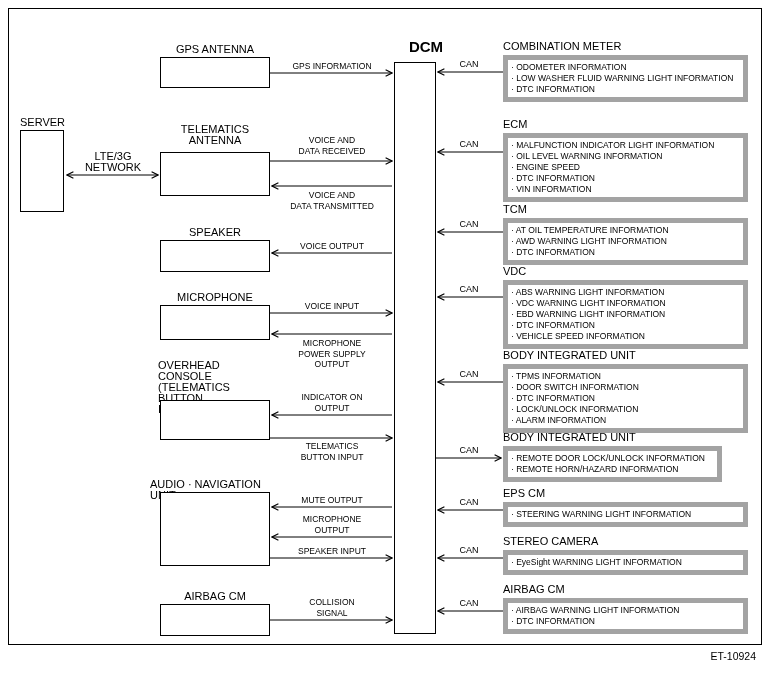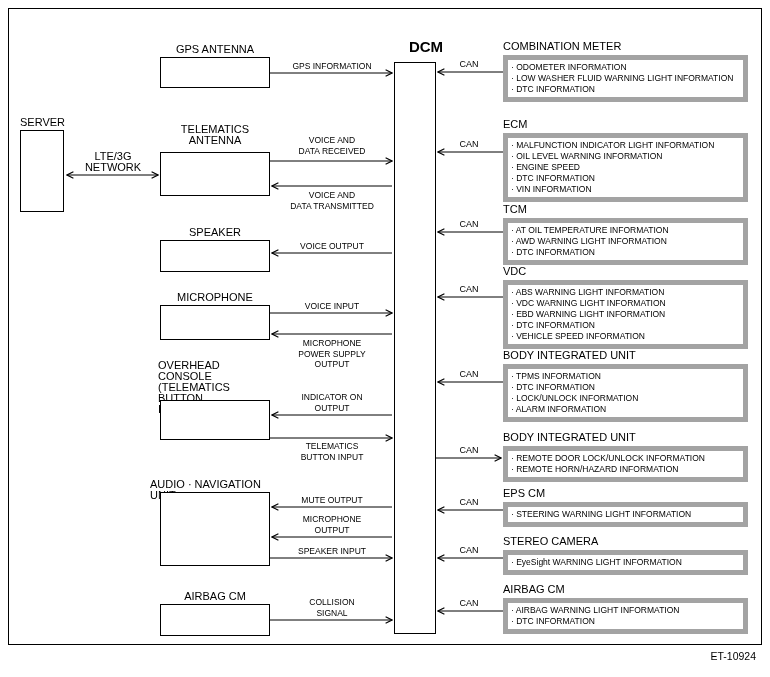--- a/index.html
+++ b/index.html
@@ -147,27 +147,28 @@
     <div class="rt-item">· ABS WARNING LIGHT INFORMATION</div>
     <div class="rt-item">· VDC WARNING LIGHT INFORMATION</div>
     <div class="rt-item">· EBD WARNING LIGHT INFORMATION</div>
     <div class="rt-item">· DTC INFORMATION</div>
     <div class="rt-item">· VEHICLE SPEED INFORMATION</div>
   </div>
 
   <div class="rt-title" style="left:503px;top:349px;">BODY INTEGRATED UNIT</div>
   <div class="rt-box" style="left:503px;top:364px;width:245px;">
     <div class="rt-item">· TPMS INFORMATION</div>
+    <div class="rt-item">· DOOR SWITCH INFORMATION</div>
     <div class="rt-item">· DTC INFORMATION</div>
     <div class="rt-item">· LOCK/UNLOCK INFORMATION</div>
     <div class="rt-item">· ALARM INFORMATION</div>
   </div>
 
   <div class="rt-title" style="left:503px;top:431px;">BODY INTEGRATED UNIT</div>
-  <div class="rt-box" style="left:503px;top:446px;width:245px;">
+  <div class="rt-box" style="left:503px;top:446px;width:219px;">
     <div class="rt-item">· REMOTE DOOR LOCK/UNLOCK INFORMATION</div>
     <div class="rt-item">· REMOTE HORN/HAZARD INFORMATION</div>
   </div>
 
   <div class="rt-title" style="left:503px;top:487px;">EPS CM</div>
   <div class="rt-box" style="left:503px;top:502px;width:245px;">
     <div class="rt-item">· STEERING WARNING LIGHT INFORMATION</div>
   </div>
 
   <div class="rt-title" style="left:503px;top:535px;">STEREO CAMERA</div>

